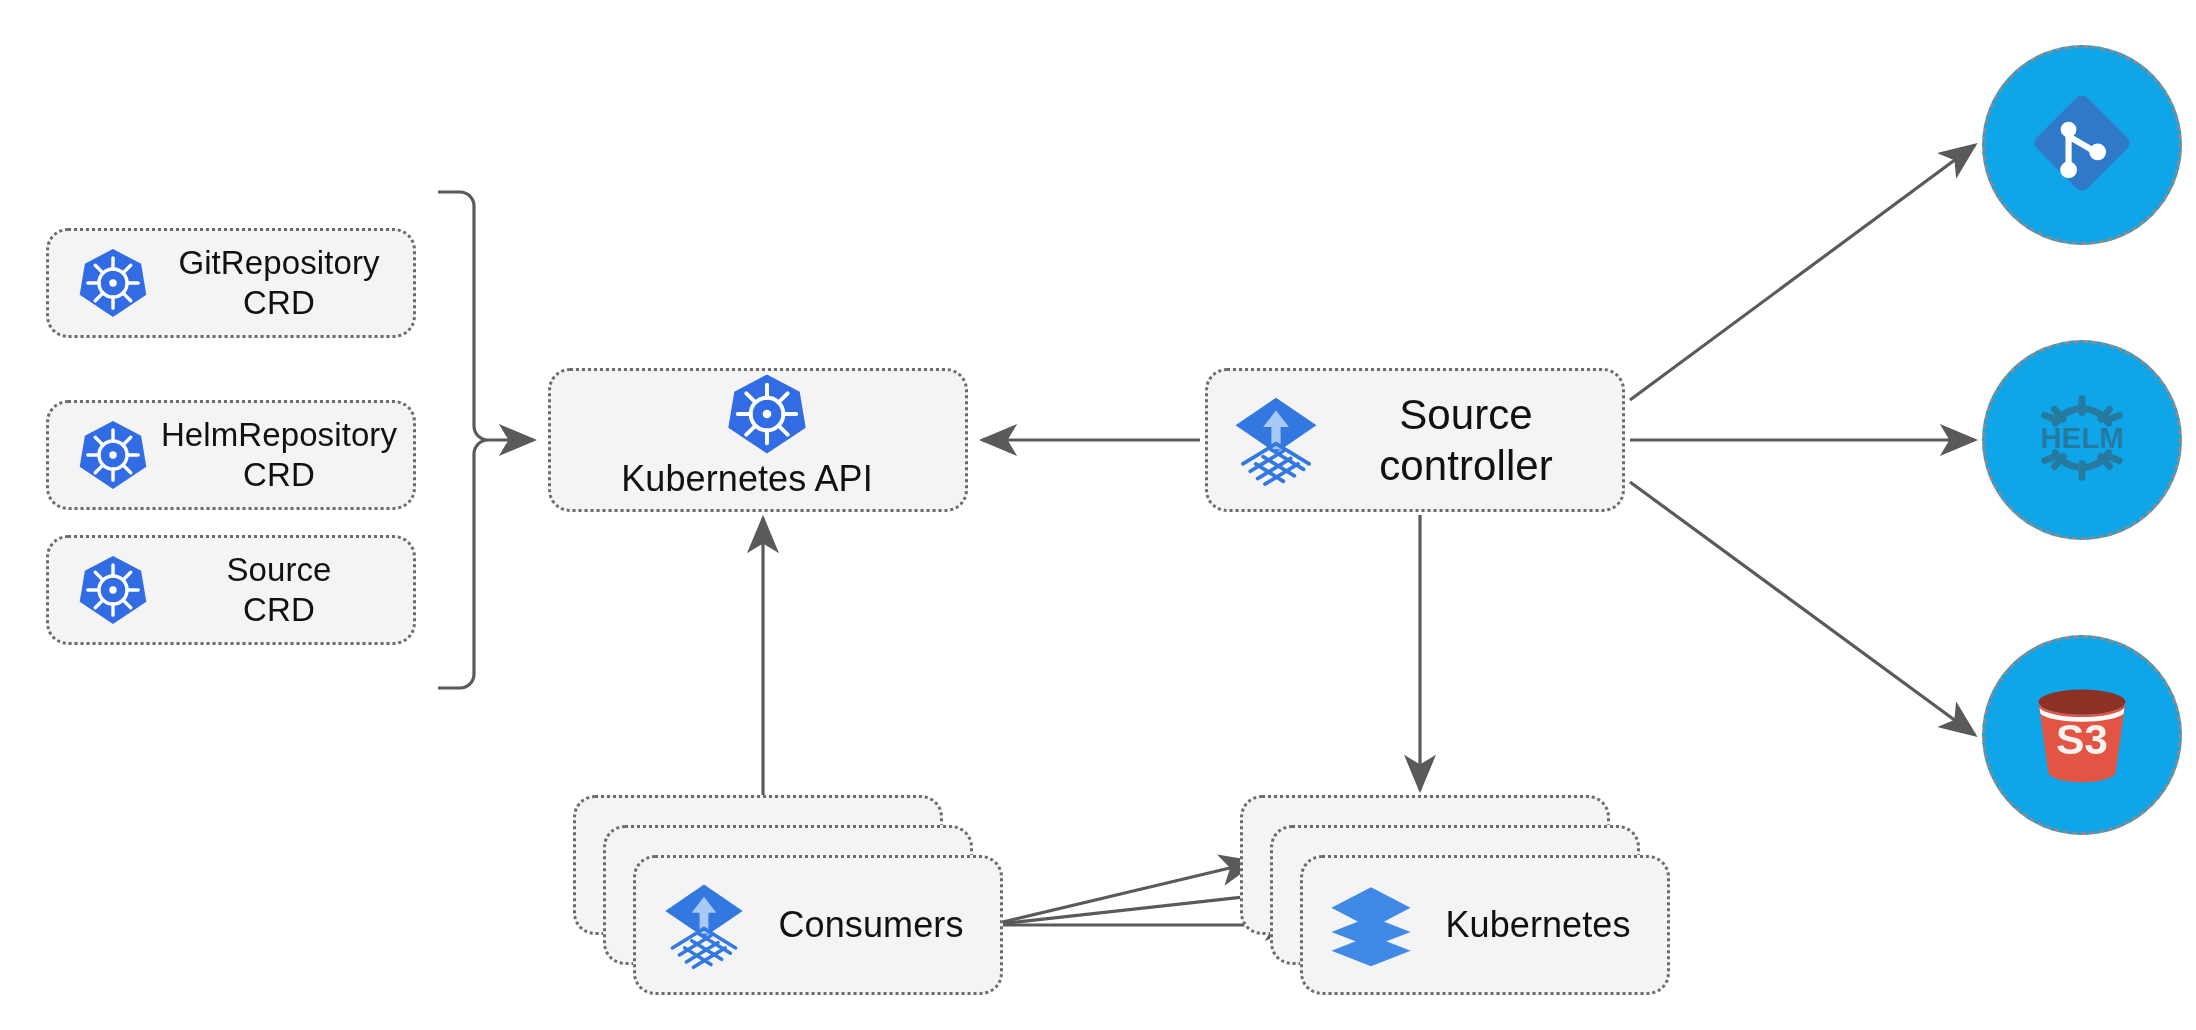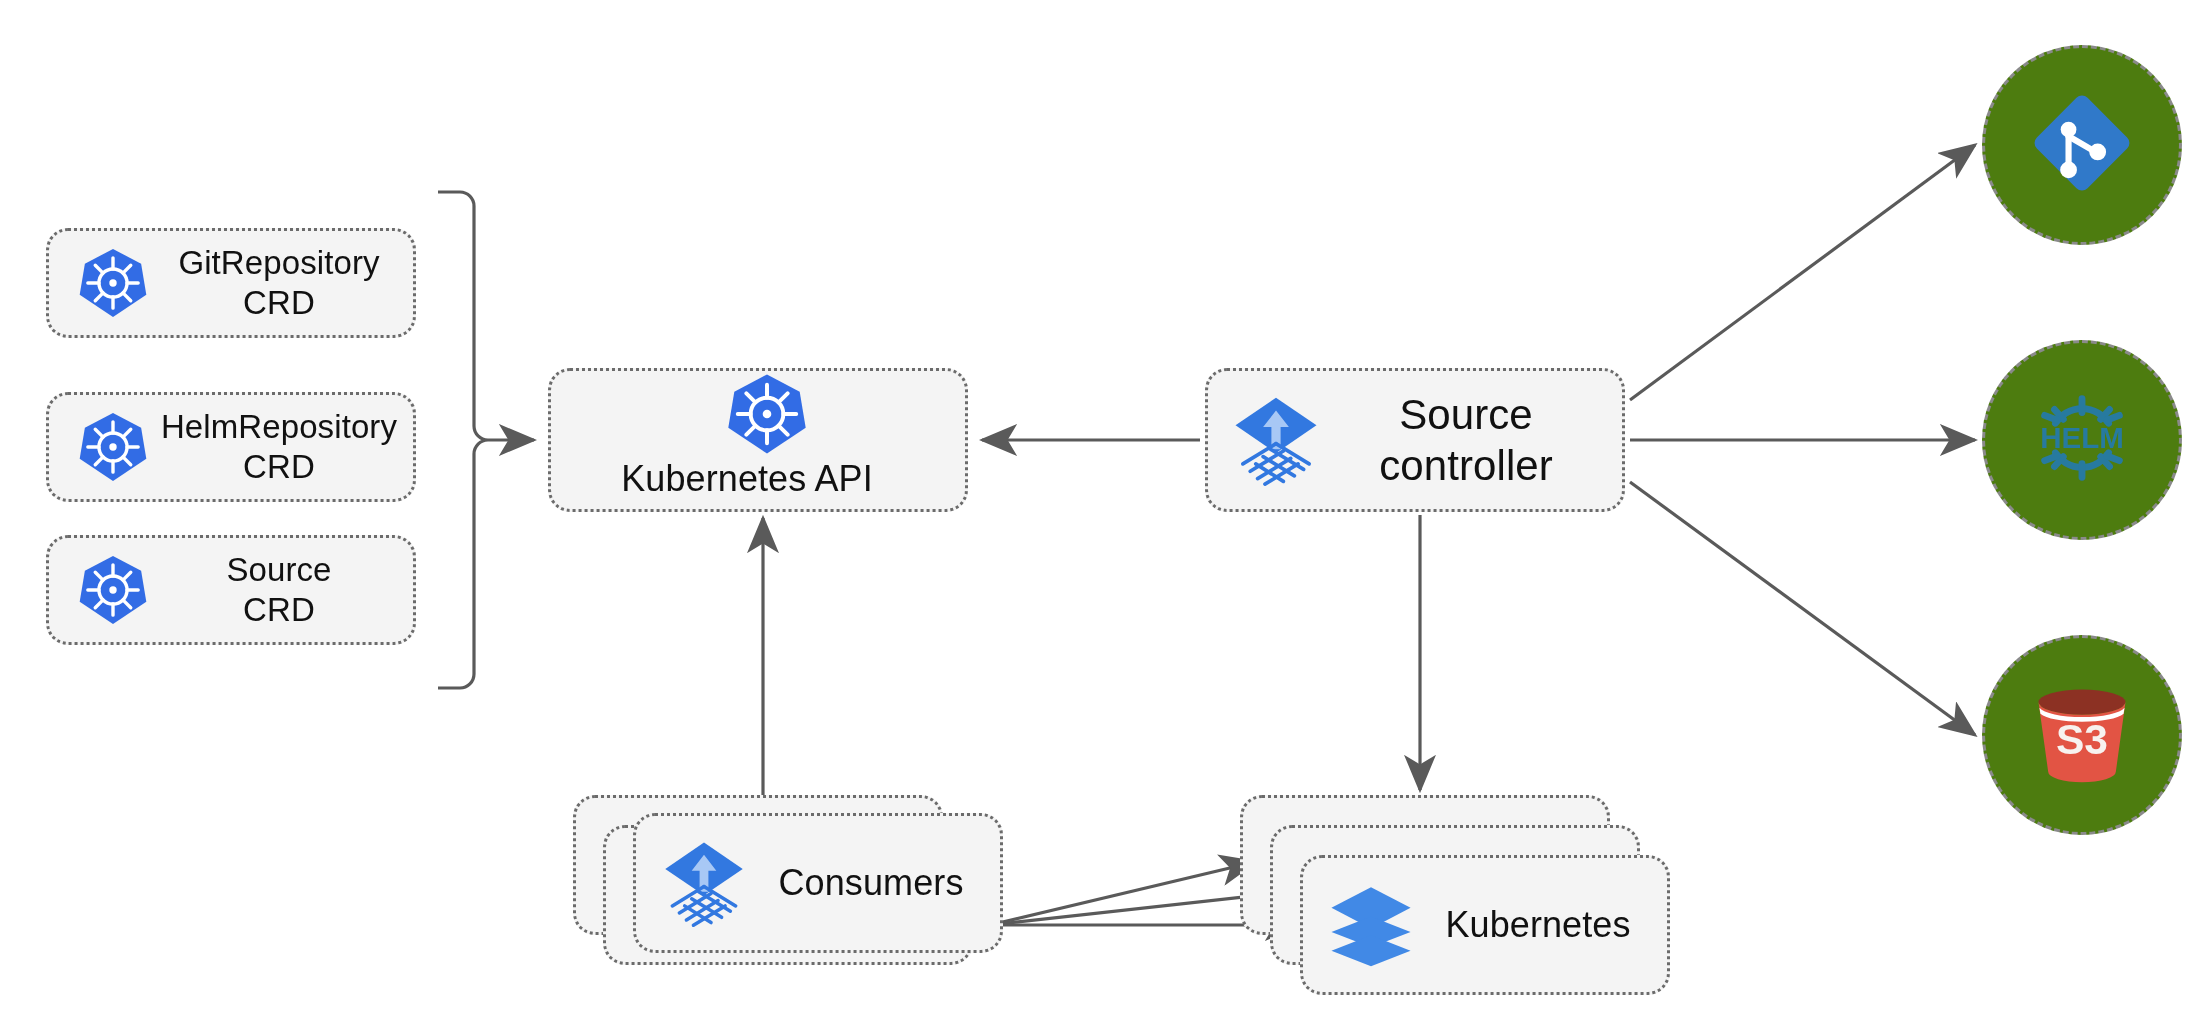--- a/index.html
+++ b/index.html
@@ -49,21 +49,21 @@
   }
 
   
   .stack-front{width:370px;height:140px;}
   .stack-front .ico{width:104px;margin-left:16px;}
   .stack-front .lbl{font-size:36px;}
 
   
   .circle{
     position:absolute;width:200px;height:200px;border-radius:50%;
-    background:#4d7c0f;border:3px dashed #8a8a8a;box-sizing:border-box;
+    background:#0ea5e9;border:3px dashed #8a8a8a;box-sizing:border-box;
     display:flex;align-items:center;justify-content:center;z-index:5;
   }
   .hidden-text{position:absolute;width:1px;height:1px;overflow:hidden;clip:rect(0 0 0 0);}
 </style>
 </head>
 <body>
 
 <div id="canvas">
 
   <svg class="edges" viewBox="0 0 2196 1030">
@@ -106,21 +106,21 @@
           <circle cx="50" cy="50" r="5" fill="#ffffff" stroke="none"></circle>
           <path d="M50,31 V16 M50,69 V84 M31,50 H16 M69,50 H84
                    M63.4,36.6 L74,26 M36.6,63.4 L26,74 M63.4,63.4 L74,74 M36.6,36.6 L26,26"></path>
         </g>
       </svg>
     </span>
     <span class="lbl">GitRepository
 CRD</span>
   </div>
 
-  <div class="node crd" style="top:392px">
+  <div class="node crd" style="top:400px">
     <span class="ico">
       <svg width="74" height="74" viewBox="0 0 100 100">
         <polygon points="50,4 88,24 95,66 50,96 5,66 12,24" fill="#326ce5"></polygon>
         <g fill="none" stroke="#ffffff" stroke-width="4.6" stroke-linecap="round">
           <circle cx="50" cy="50" r="19"></circle>
           <circle cx="50" cy="50" r="5" fill="#ffffff" stroke="none"></circle>
           <path d="M50,31 V16 M50,69 V84 M31,50 H16 M69,50 H84
                    M63.4,36.6 L74,26 M36.6,63.4 L26,74 M63.4,63.4 L74,74 M36.6,36.6 L26,26"></path>
         </g>
       </svg>
@@ -176,21 +176,21 @@
           <path d="M28,78 L58,97"></path>
         </g>
       </svg>
     </span>
     <span class="lbl">Source
 controller</span>
   </div>
 
   <div class="ghost" style="left:573px;top:795px;width:370px;height:140px;"></div>
   <div class="ghost" style="left:603px;top:825px;width:370px;height:140px;z-index:4;"></div>
-  <div class="node stack-front" style="left:633px;top:813px;">
+  <div class="node stack-front" style="left:633px;top:855px;">
     <span class="ico">
       <svg width="88" height="92" viewBox="0 0 100 104">
         <polygon points="50,6 94,36 50,66 6,36" fill="#3278e0"></polygon>
         <path d="M50,20 L64,38 L55,38 L55,62 L45,62 L45,38 L36,38 Z" fill="#a8c8f5"></path>
         <g stroke="#3278e0" stroke-width="4" fill="none" stroke-linecap="round">
           <path d="M14,78 L50,56"></path>
           <path d="M22,86 L58,64"></path>
           <path d="M30,94 L66,72"></path>
           <path d="M38,100 L74,78"></path>
           <path d="M50,56 L86,78"></path>

